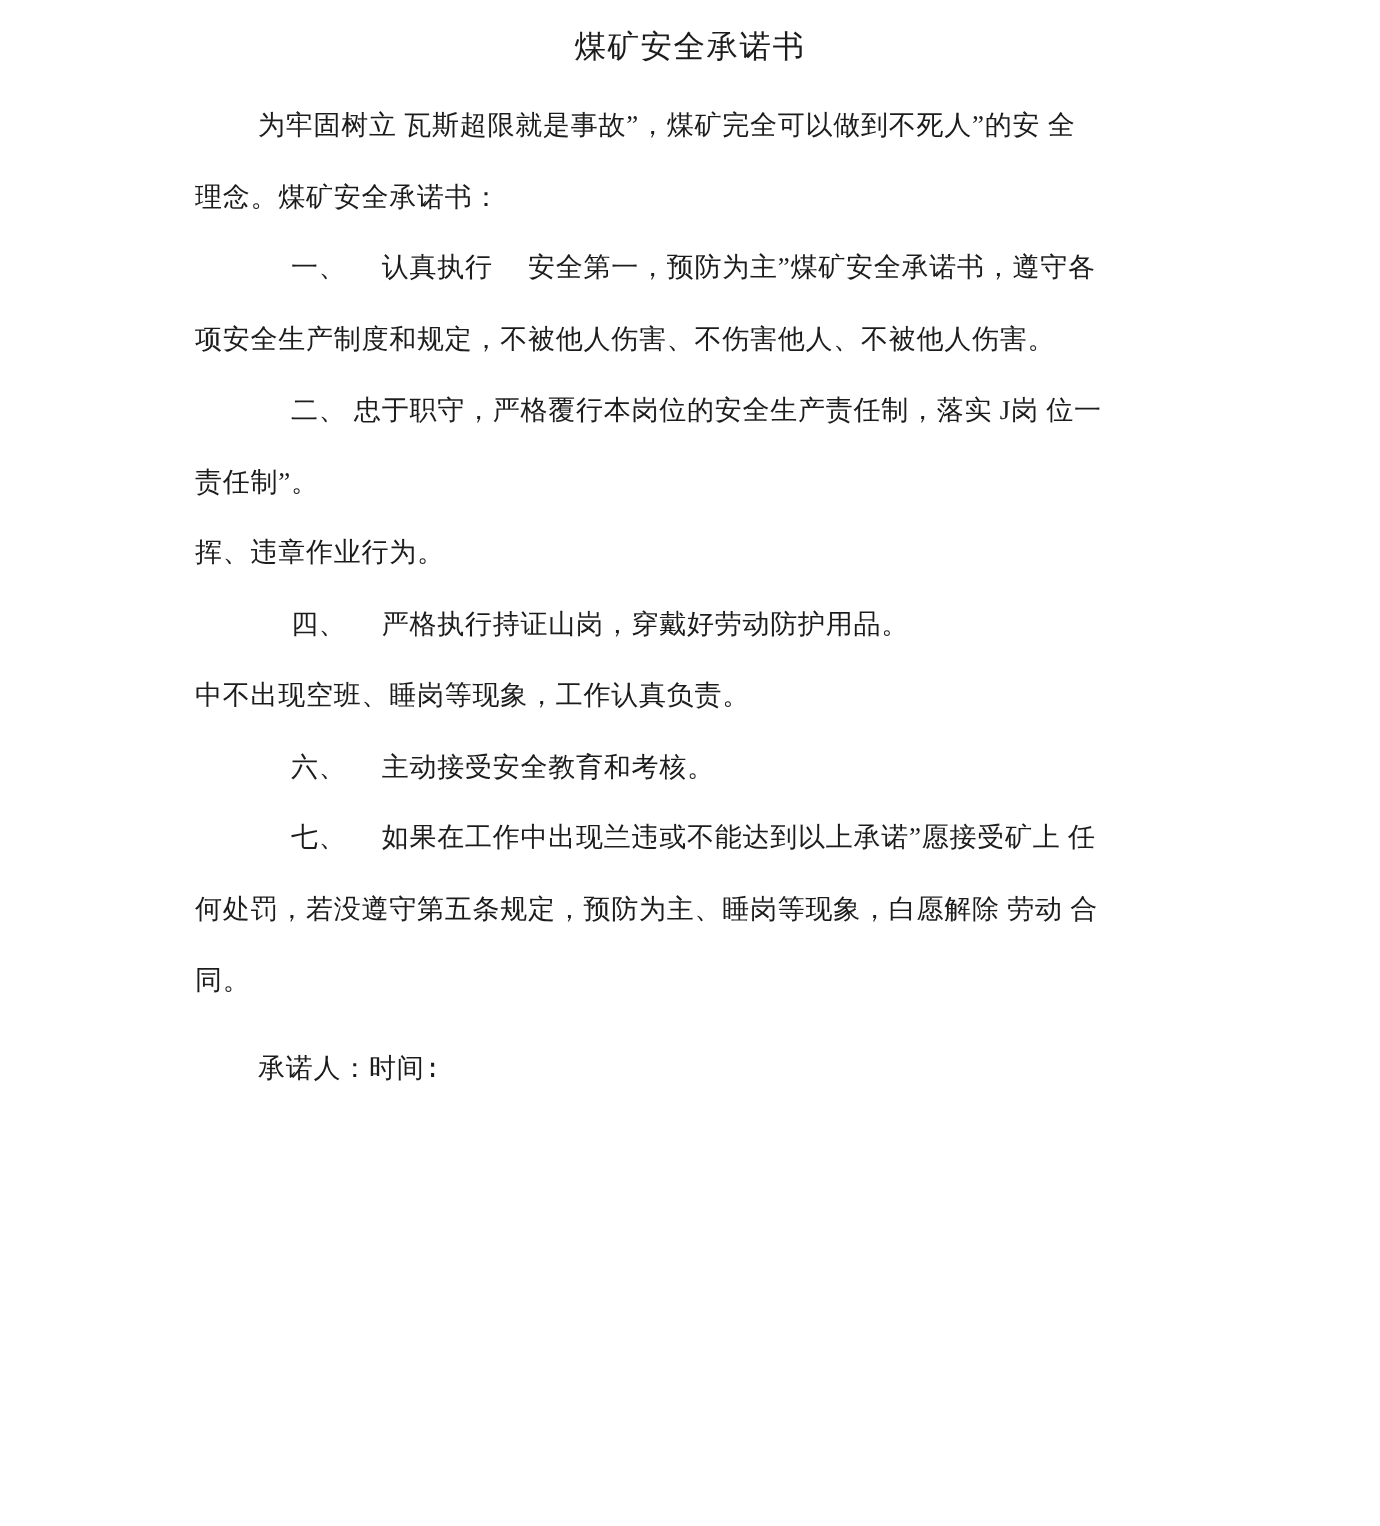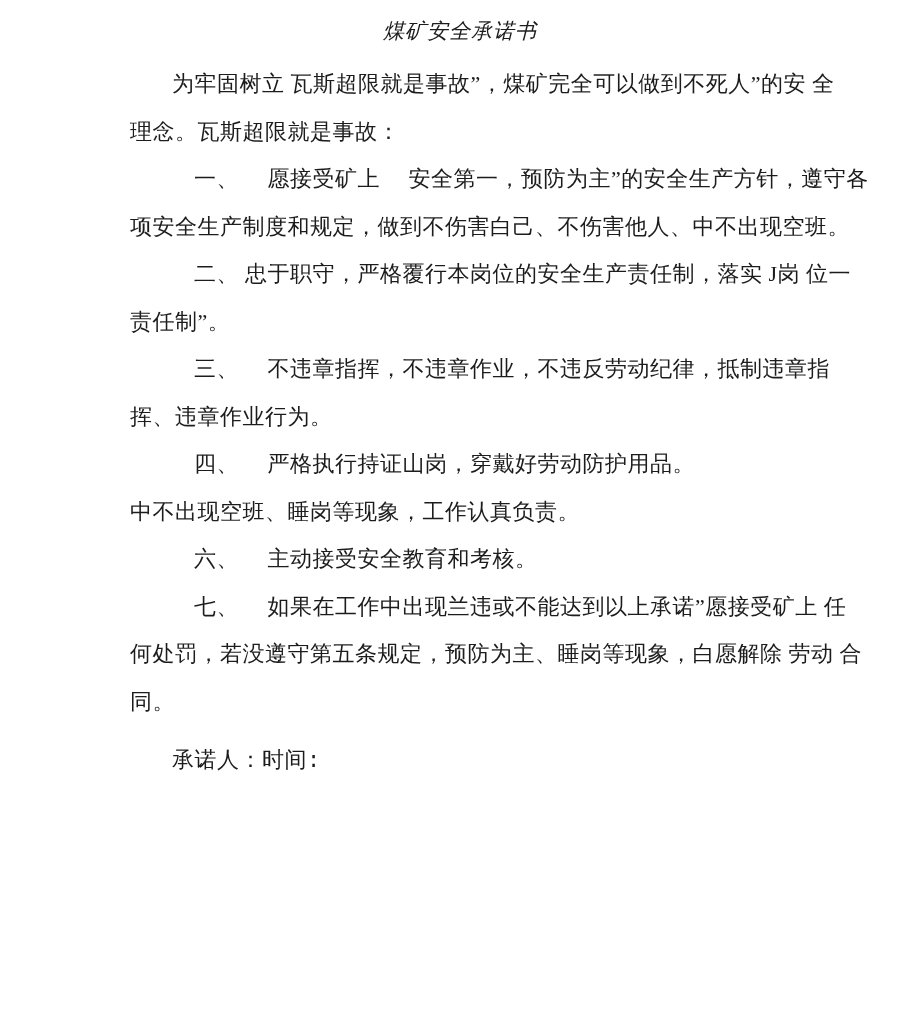--- a/index.html
+++ b/index.html
@@ -15,48 +15,46 @@
     overflow: hidden;
     font-family: "Liberation Serif", "DejaVu Serif", serif;
     color: #1c1c1c;
   }
   .doc-title {
     padding-top: 17px;
     text-align: center;
     font-size: 21px;
     letter-spacing: 1px;
     white-space: pre;
-    font-style: italic;
   }
   .content {
     padding: 15px 120px 0 130px;
-    font-size: 22px;
+    font-size: 18px;
   }
   .line {
     line-height: 47.5px;
     white-space: pre;
     letter-spacing: 0.5px;
   }
   .indent2 { text-indent: 42px; }
   .indent3 { text-indent: 64px; }
   .sign    { margin-top: 13px; font-family: Liberation Mono, monospace; }
 </style>
 </head>
 <body>
 
 <div class="page">
   <div class="doc-title">煤矿安全承诺书</div>
   <div class="content">
     <div class="line indent2">为牢固树立 瓦斯超限就是事故”，煤矿完全可以做到不死人”的安 全</div>
-    <div class="line flush">理念。瓦斯超限就是事故：</div>
-    <div class="line indent3">一、　 愿接受矿上　 安全第一，预防为主”的安全生产方针，遵守各</div>
-    <div class="line flush">项安全生产制度和规定，做到不伤害白己、不伤害他人、中不出现空班。</div>
+    <div class="line flush">理念。煤矿安全承诺书：</div>
+    <div class="line indent3">一、　 认真执行　 安全第一，预防为主”煤矿安全承诺书，遵守各</div>
+    <div class="line flush">项安全生产制度和规定，不被他人伤害、不伤害他人、不被他人伤害。</div>
     <div class="line indent3">二、 忠于职守，严格覆行本岗位的安全生产责任制，落实 J岗 位一</div>
     <div class="line flush">责任制”。</div>
-    <div class="line indent3">三、　 不违章指挥，不违章作业，不违反劳动纪律，抵制违章指</div>
     <div class="line flush">挥、违章作业行为。</div>
     <div class="line indent3">四、　 严格执行持证山岗，穿戴好劳动防护用品。</div>
     <div class="line flush">中不出现空班、睡岗等现象，工作认真负责。</div>
     <div class="line indent3">六、　 主动接受安全教育和考核。</div>
     <div class="line indent3">七、　 如果在工作中出现兰违或不能达到以上承诺”愿接受矿上 任</div>
     <div class="line flush">何处罚，若没遵守第五条规定，预防为主、睡岗等现象，白愿解除 劳动 合</div>
     <div class="line flush">同。</div>
     <div class="line indent2 sign">承诺人：时间:</div>
   </div>
 </div>

